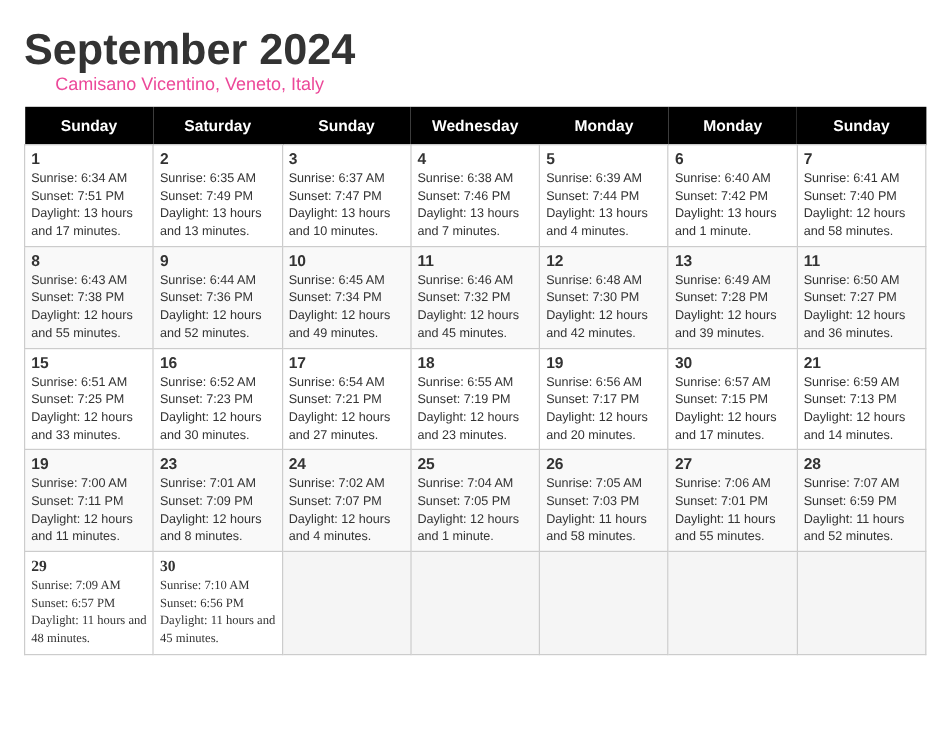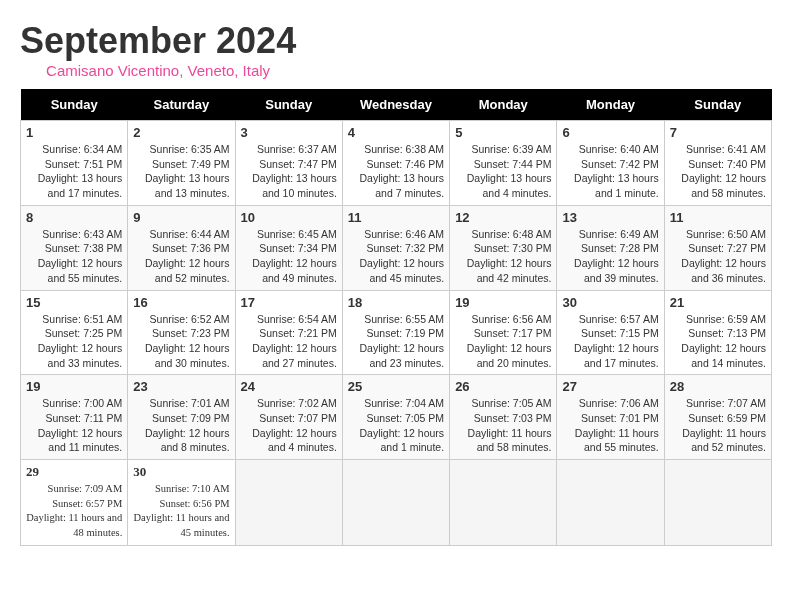--- a/index.html
+++ b/index.html
@@ -73,21 +73,20 @@
       font-size: 13px;
       font-weight: bold;
       color: #333;
       display: block;
       margin-bottom: 2px;
     }
     .day-info {
       font-size: 10.5px;
       color: #333;
       line-height: 1.4;
-      text-align: right;
     }
     .empty-cell {
       background: #f5f5f5;
     }
     tr:nth-child(odd) td:not(.empty-cell) {
       background: #fff;
     }
     tr:nth-child(even) td:not(.empty-cell) {
       background: #f9f9f9;
     }

